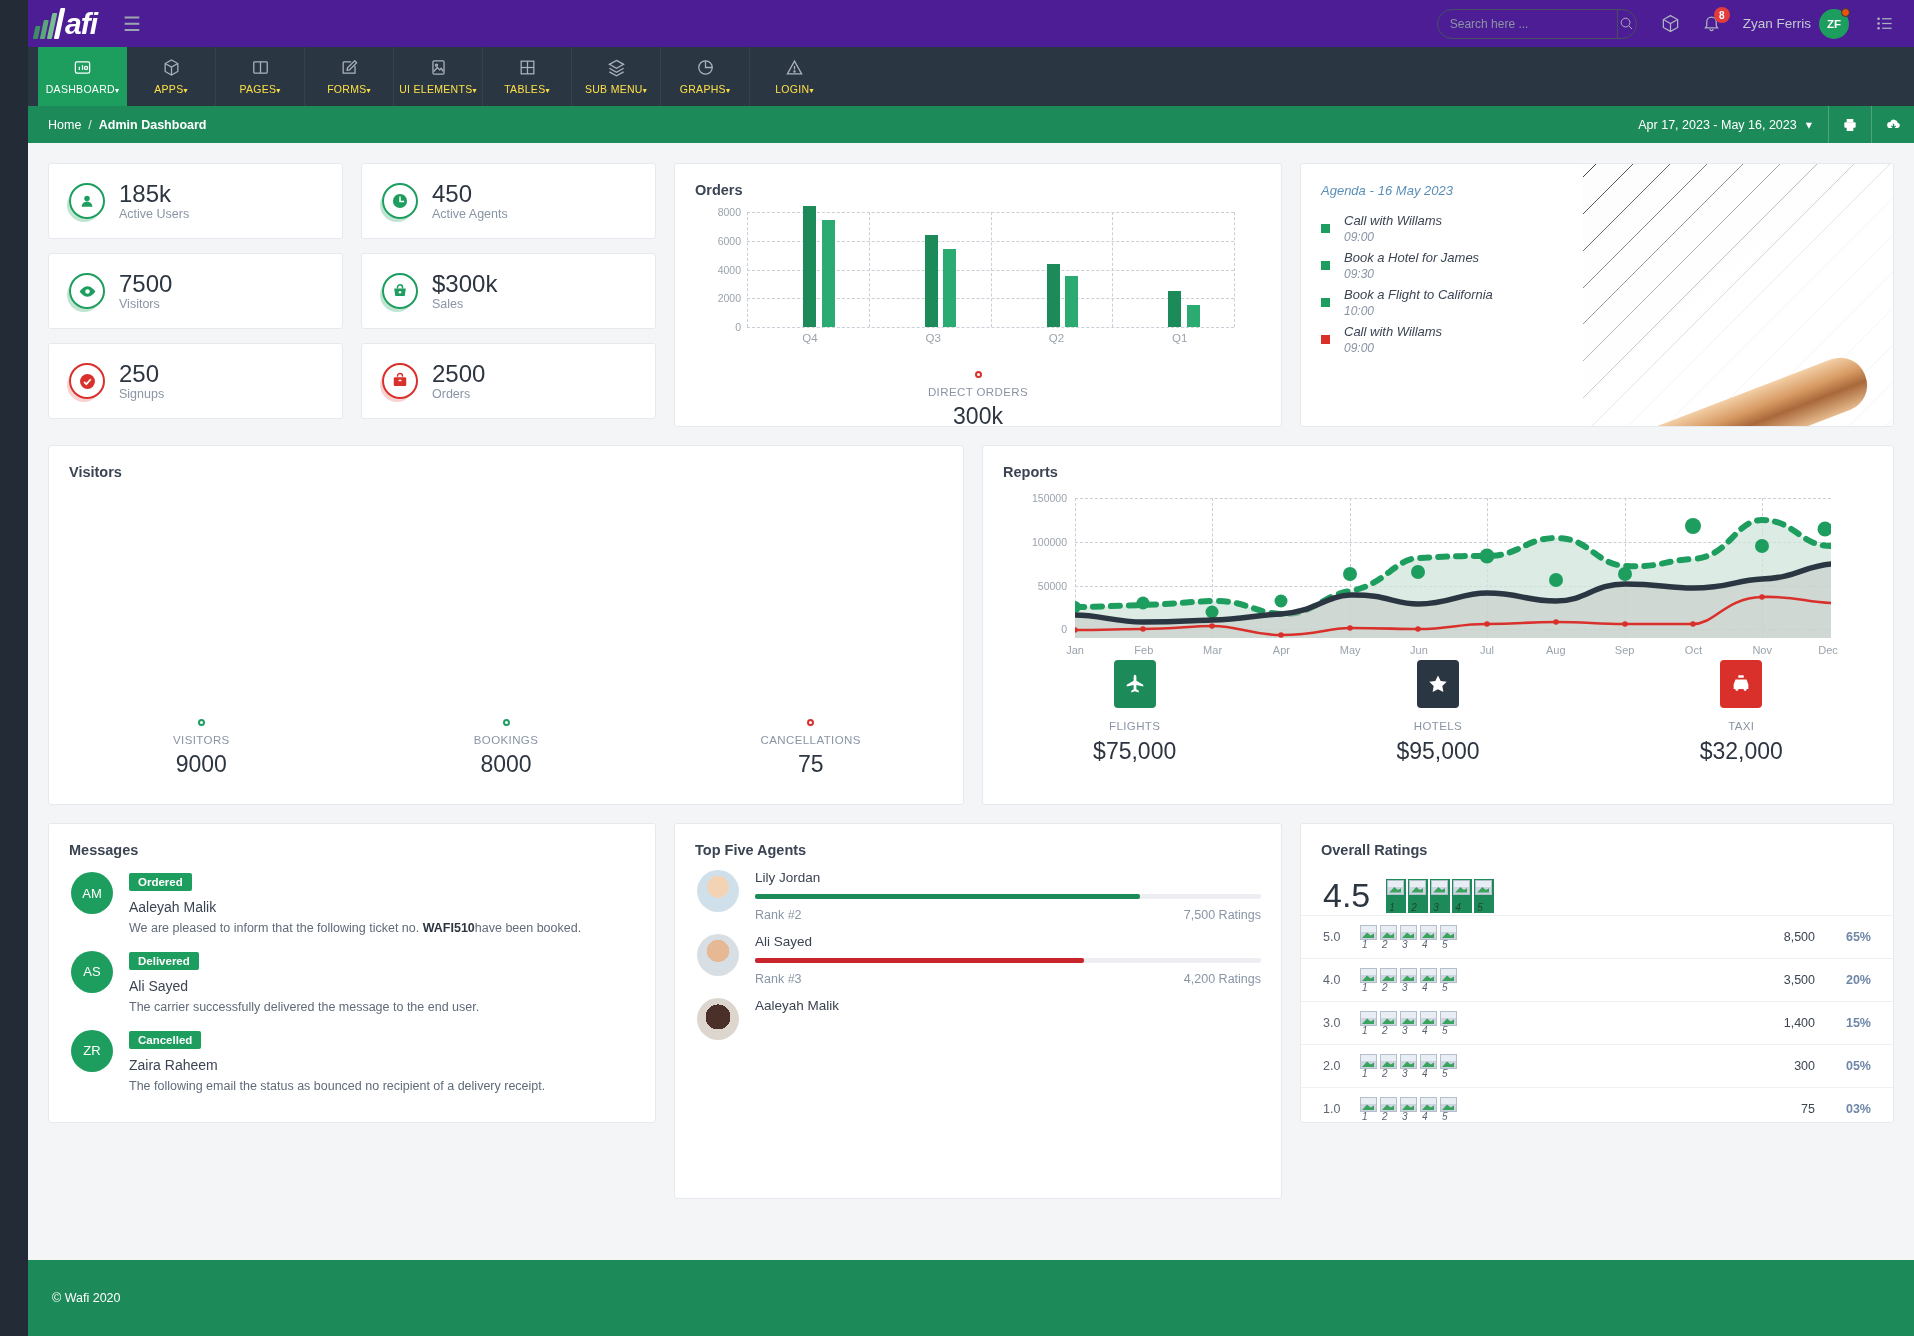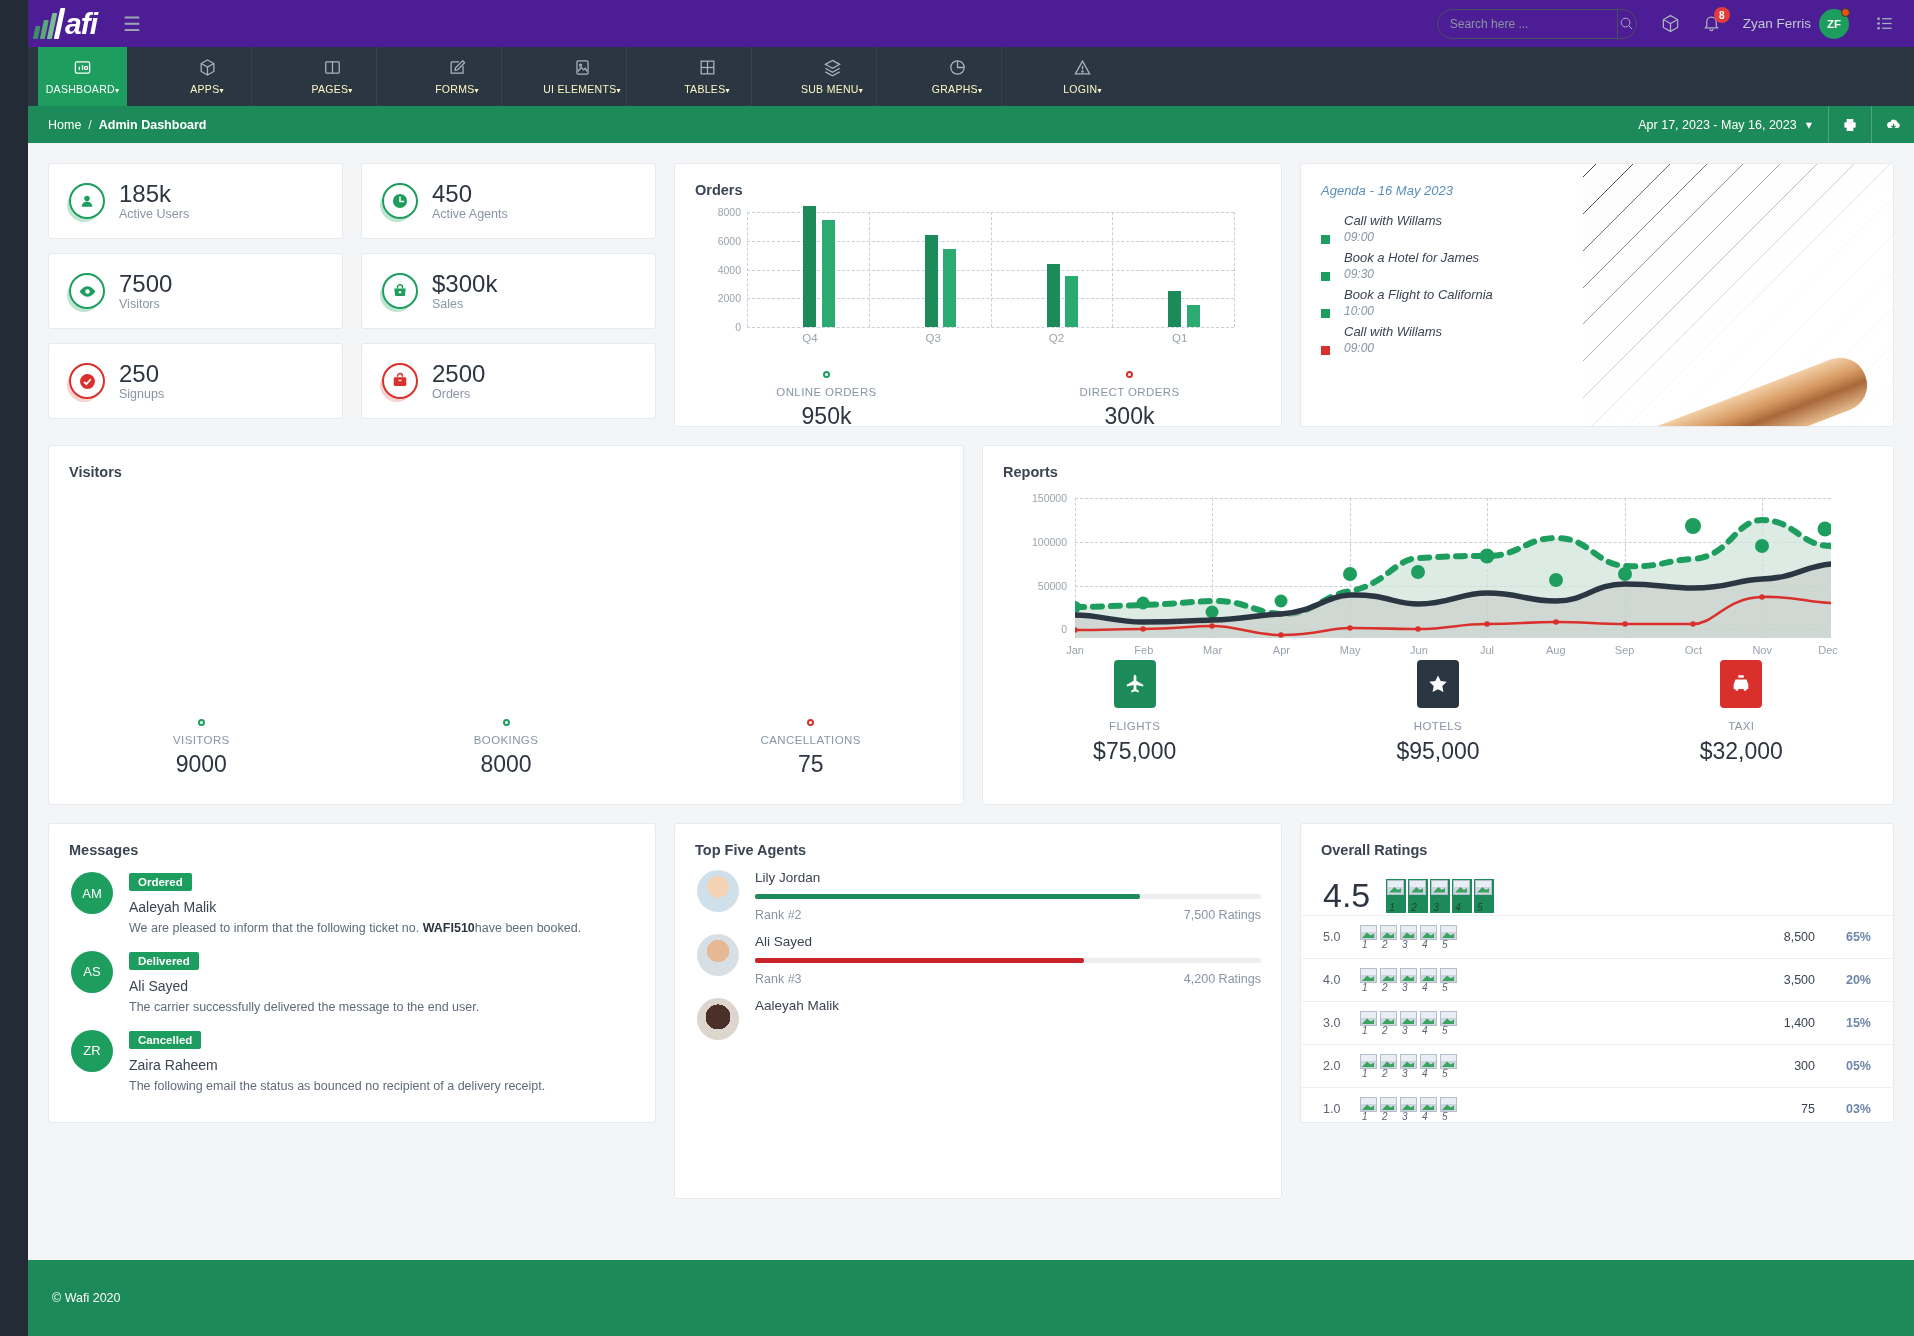--- a/index.html
+++ b/index.html
@@ -66,21 +66,21 @@
   }
 
   
   .navbar {
     position:absolute; left:28px; top:47px; width:1886px; height:59px;
     background:#2b3643; display:flex; align-items:stretch; padding-left:0;
   }
   .nav-item {
     width:89px; display:flex; flex-direction:column; align-items:center;
     justify-content:center; gap:6px; cursor:pointer;
-    border-right:1px solid #37414e; color:#fef9c3;margin-left:36px;
+    border-right:1px solid #37414e; color:#fde047;
   }
   .nav-item:first-child { margin-left:10px; }
   .nav-item.active { background:#1d9e5e; color:#fff; border-right:none; }
   .nav-item.active .ic { stroke:#fff; }
   .nav-label { font-size:10.5px; letter-spacing:.3px; white-space:nowrap; }
   .caret { font-size:8px; }
 
   
   .crumbbar {
     position:absolute; left:28px; top:106px; width:1886px; height:37px;
@@ -163,21 +163,21 @@
     border-radius:4px 26px 26px 4px;
   }
   .pen:before {
     content:""; position:absolute; left:-58px; top:10px; width:62px; height:30px;
     background:linear-gradient(180deg,#6d6f75,#20232a 55%,#7d7f86);
     clip-path: polygon(0 50%, 100% 0, 100% 100%);
   }
   .agenda-head { position:relative; font-size:14.5px; font-weight:700; color:#3b4453; padding:18px 20px 0 20px; }
   .agenda-head span { color:#5a8fb8; font-weight:400; font-size:13px; }
   .agenda-list { position:relative; margin-top:12px; }
-  .agenda-item { display:flex; gap:14px; padding:3px 20px 3px 20px; align-items:flex-end; }
+  .agenda-item { display:flex; gap:14px; padding:3px 20px 3px 20px; align-items:center; }
   .ag-sq { width:9px; height:9px; background:#1d9e5e; flex:none; }
   .ag-sq.red { background:#d9302c; }
   .ag-txt .t { font-size:13px; color:#3b4453; }
   .ag-txt .s { font-size:12px; color:#8995a5; margin-top:2px; }
 
   
   .visitors-card { width:916px; height:360px; display:flex; flex-direction:column; }
   .vis-blank { flex:1; }
   .vis-foot { display:flex; padding-bottom:26px; }
   .vf-col { flex:1; text-align:center; }
@@ -562,25 +562,20 @@
             <div class="obar b" style="left:90.3%; height:19%"></div>
           </div>
           <div class="oxlabels">
             <div class="oxl" style="left:14%">Q4</div>
               <div class="oxl" style="left:39%">Q3</div>
             <div class="oxl" style="left:64%">Q2</div>
               <div class="oxl" style="left:89%">Q1</div>
           </div>
         </div>
         <div class="orders-foot">
-          <div class="of-col">
-            <div class="of-dot"></div>
-            <div class="of-lbl">ONLINE ORDERS</div>
-            <div class="of-val">950k</div>
-          </div>
           <div class="of-col">
             <div class="of-dot red"></div>
             <div class="of-lbl">DIRECT ORDERS</div>
             <div class="of-val">300k</div>
           </div>
         </div>
       </div>
 
       <div class="card agenda-card">
         <div class="agenda-bg">

